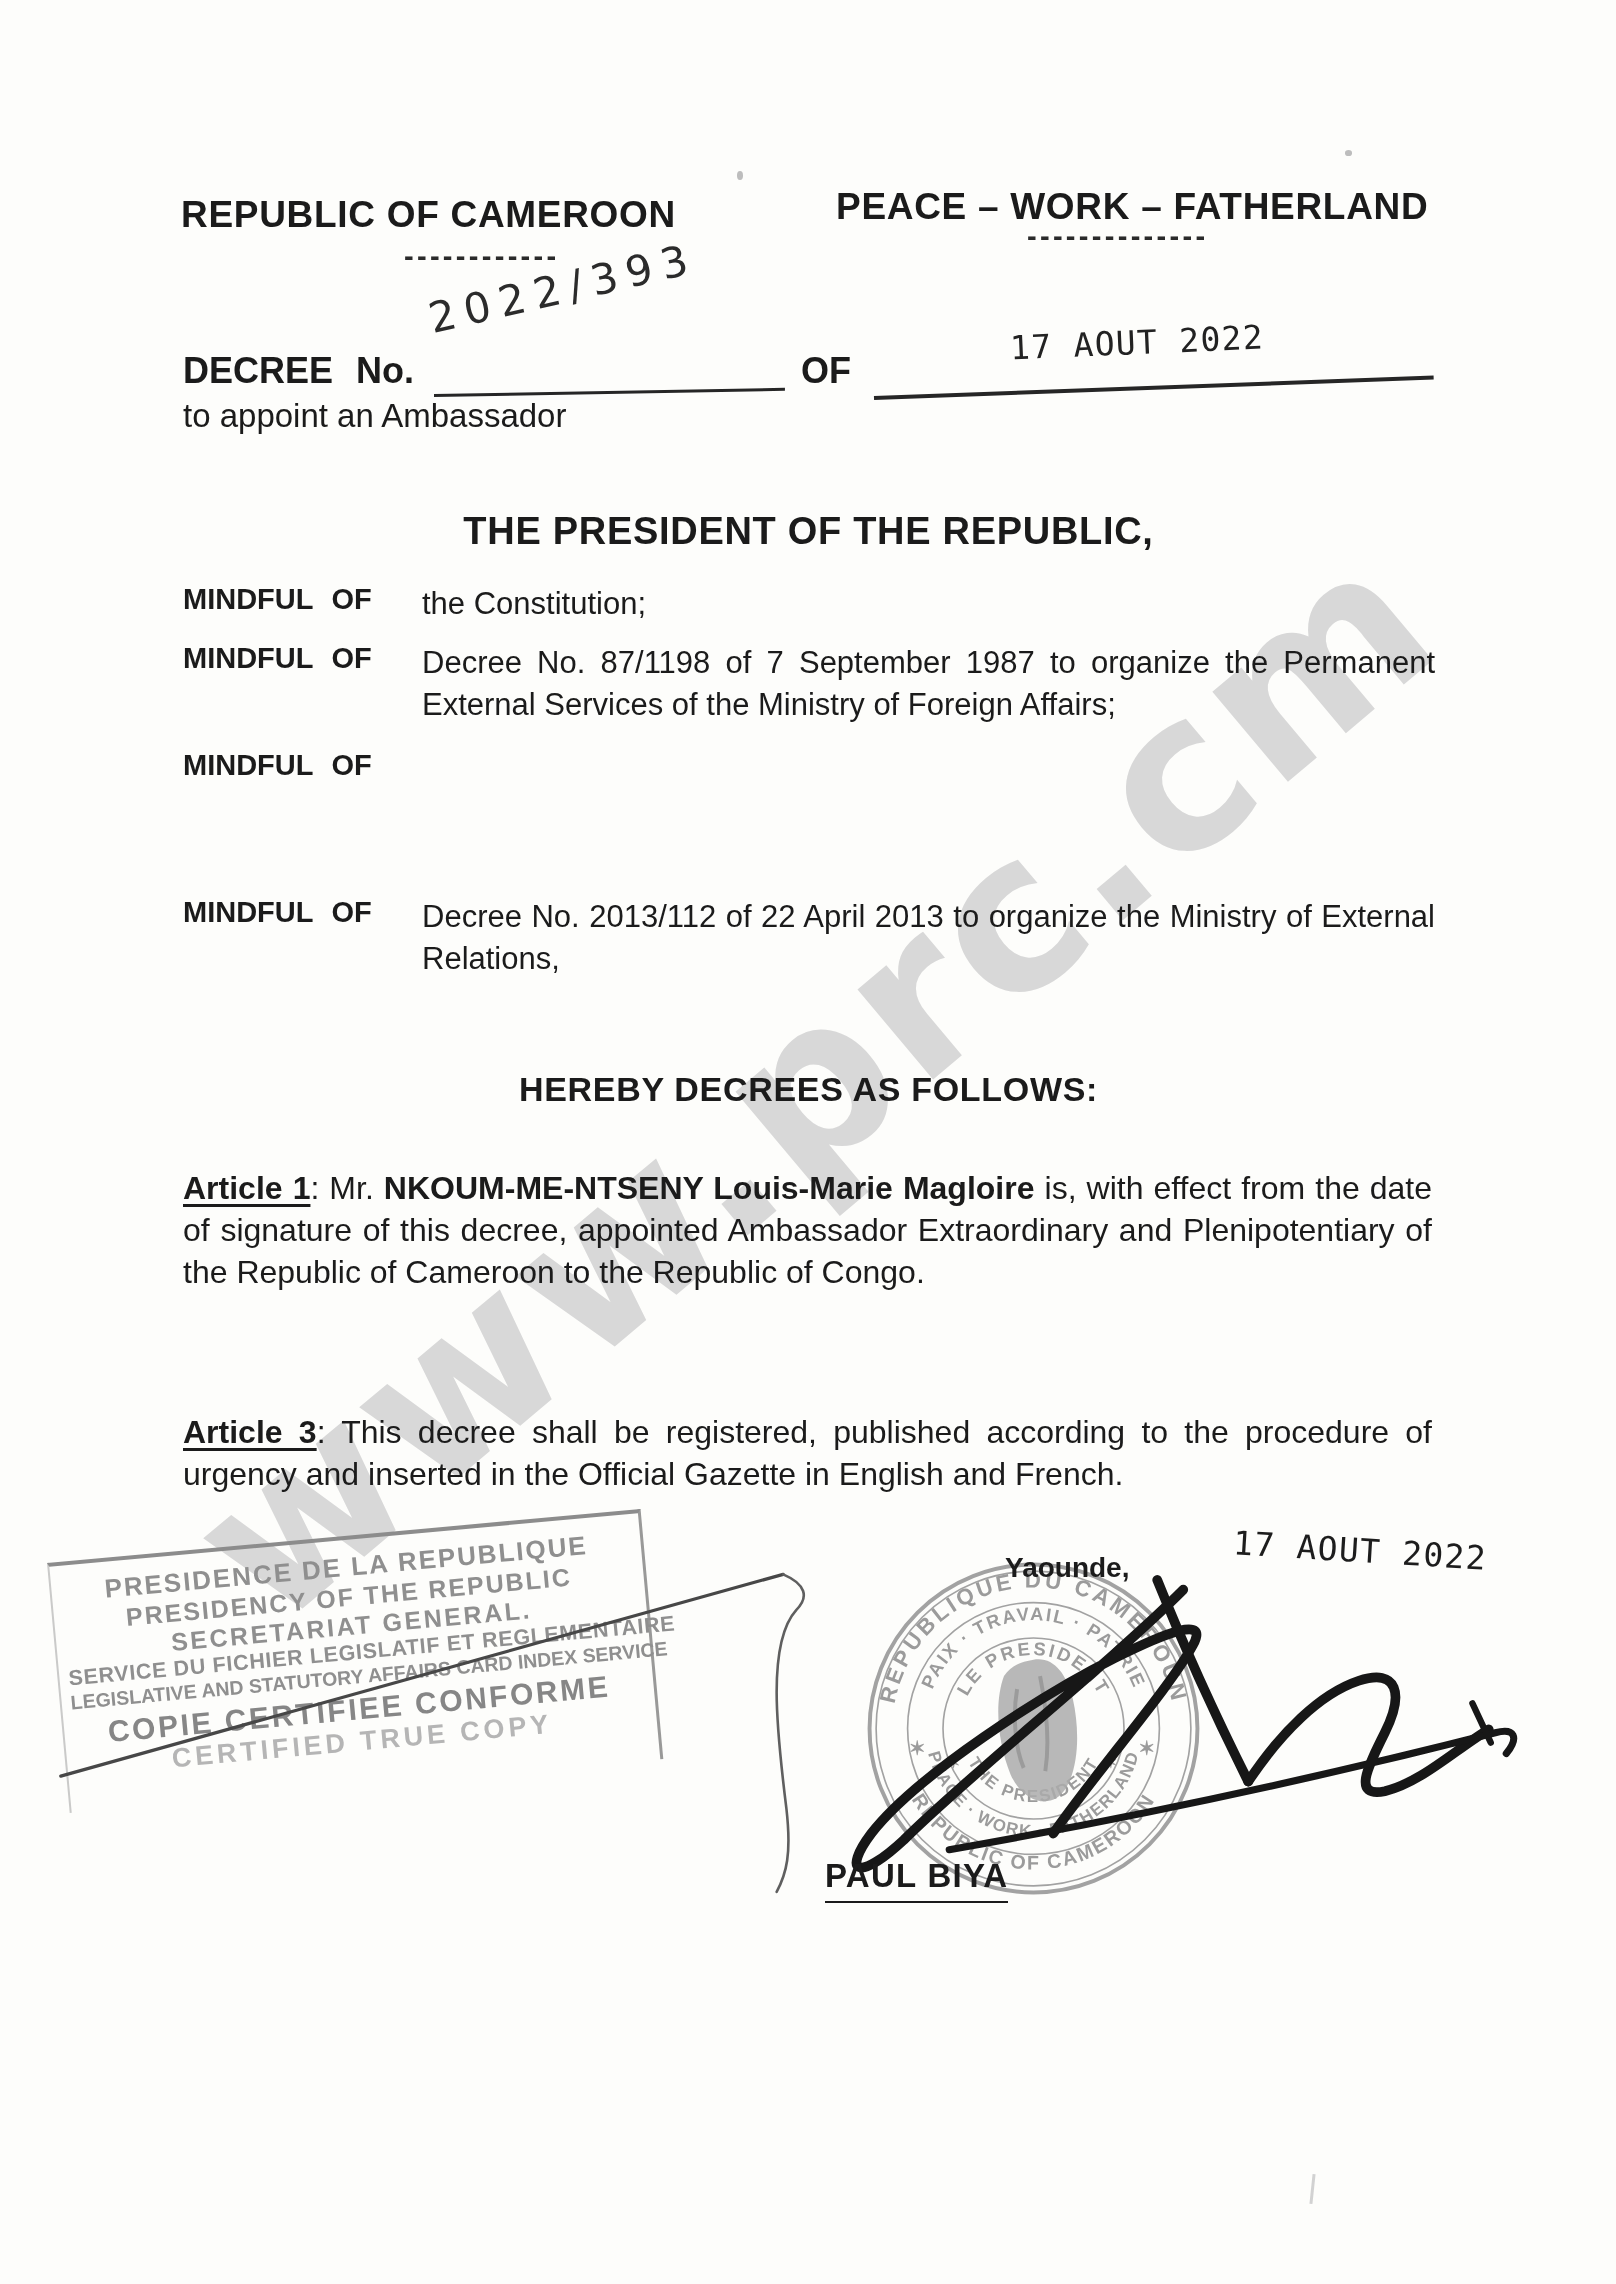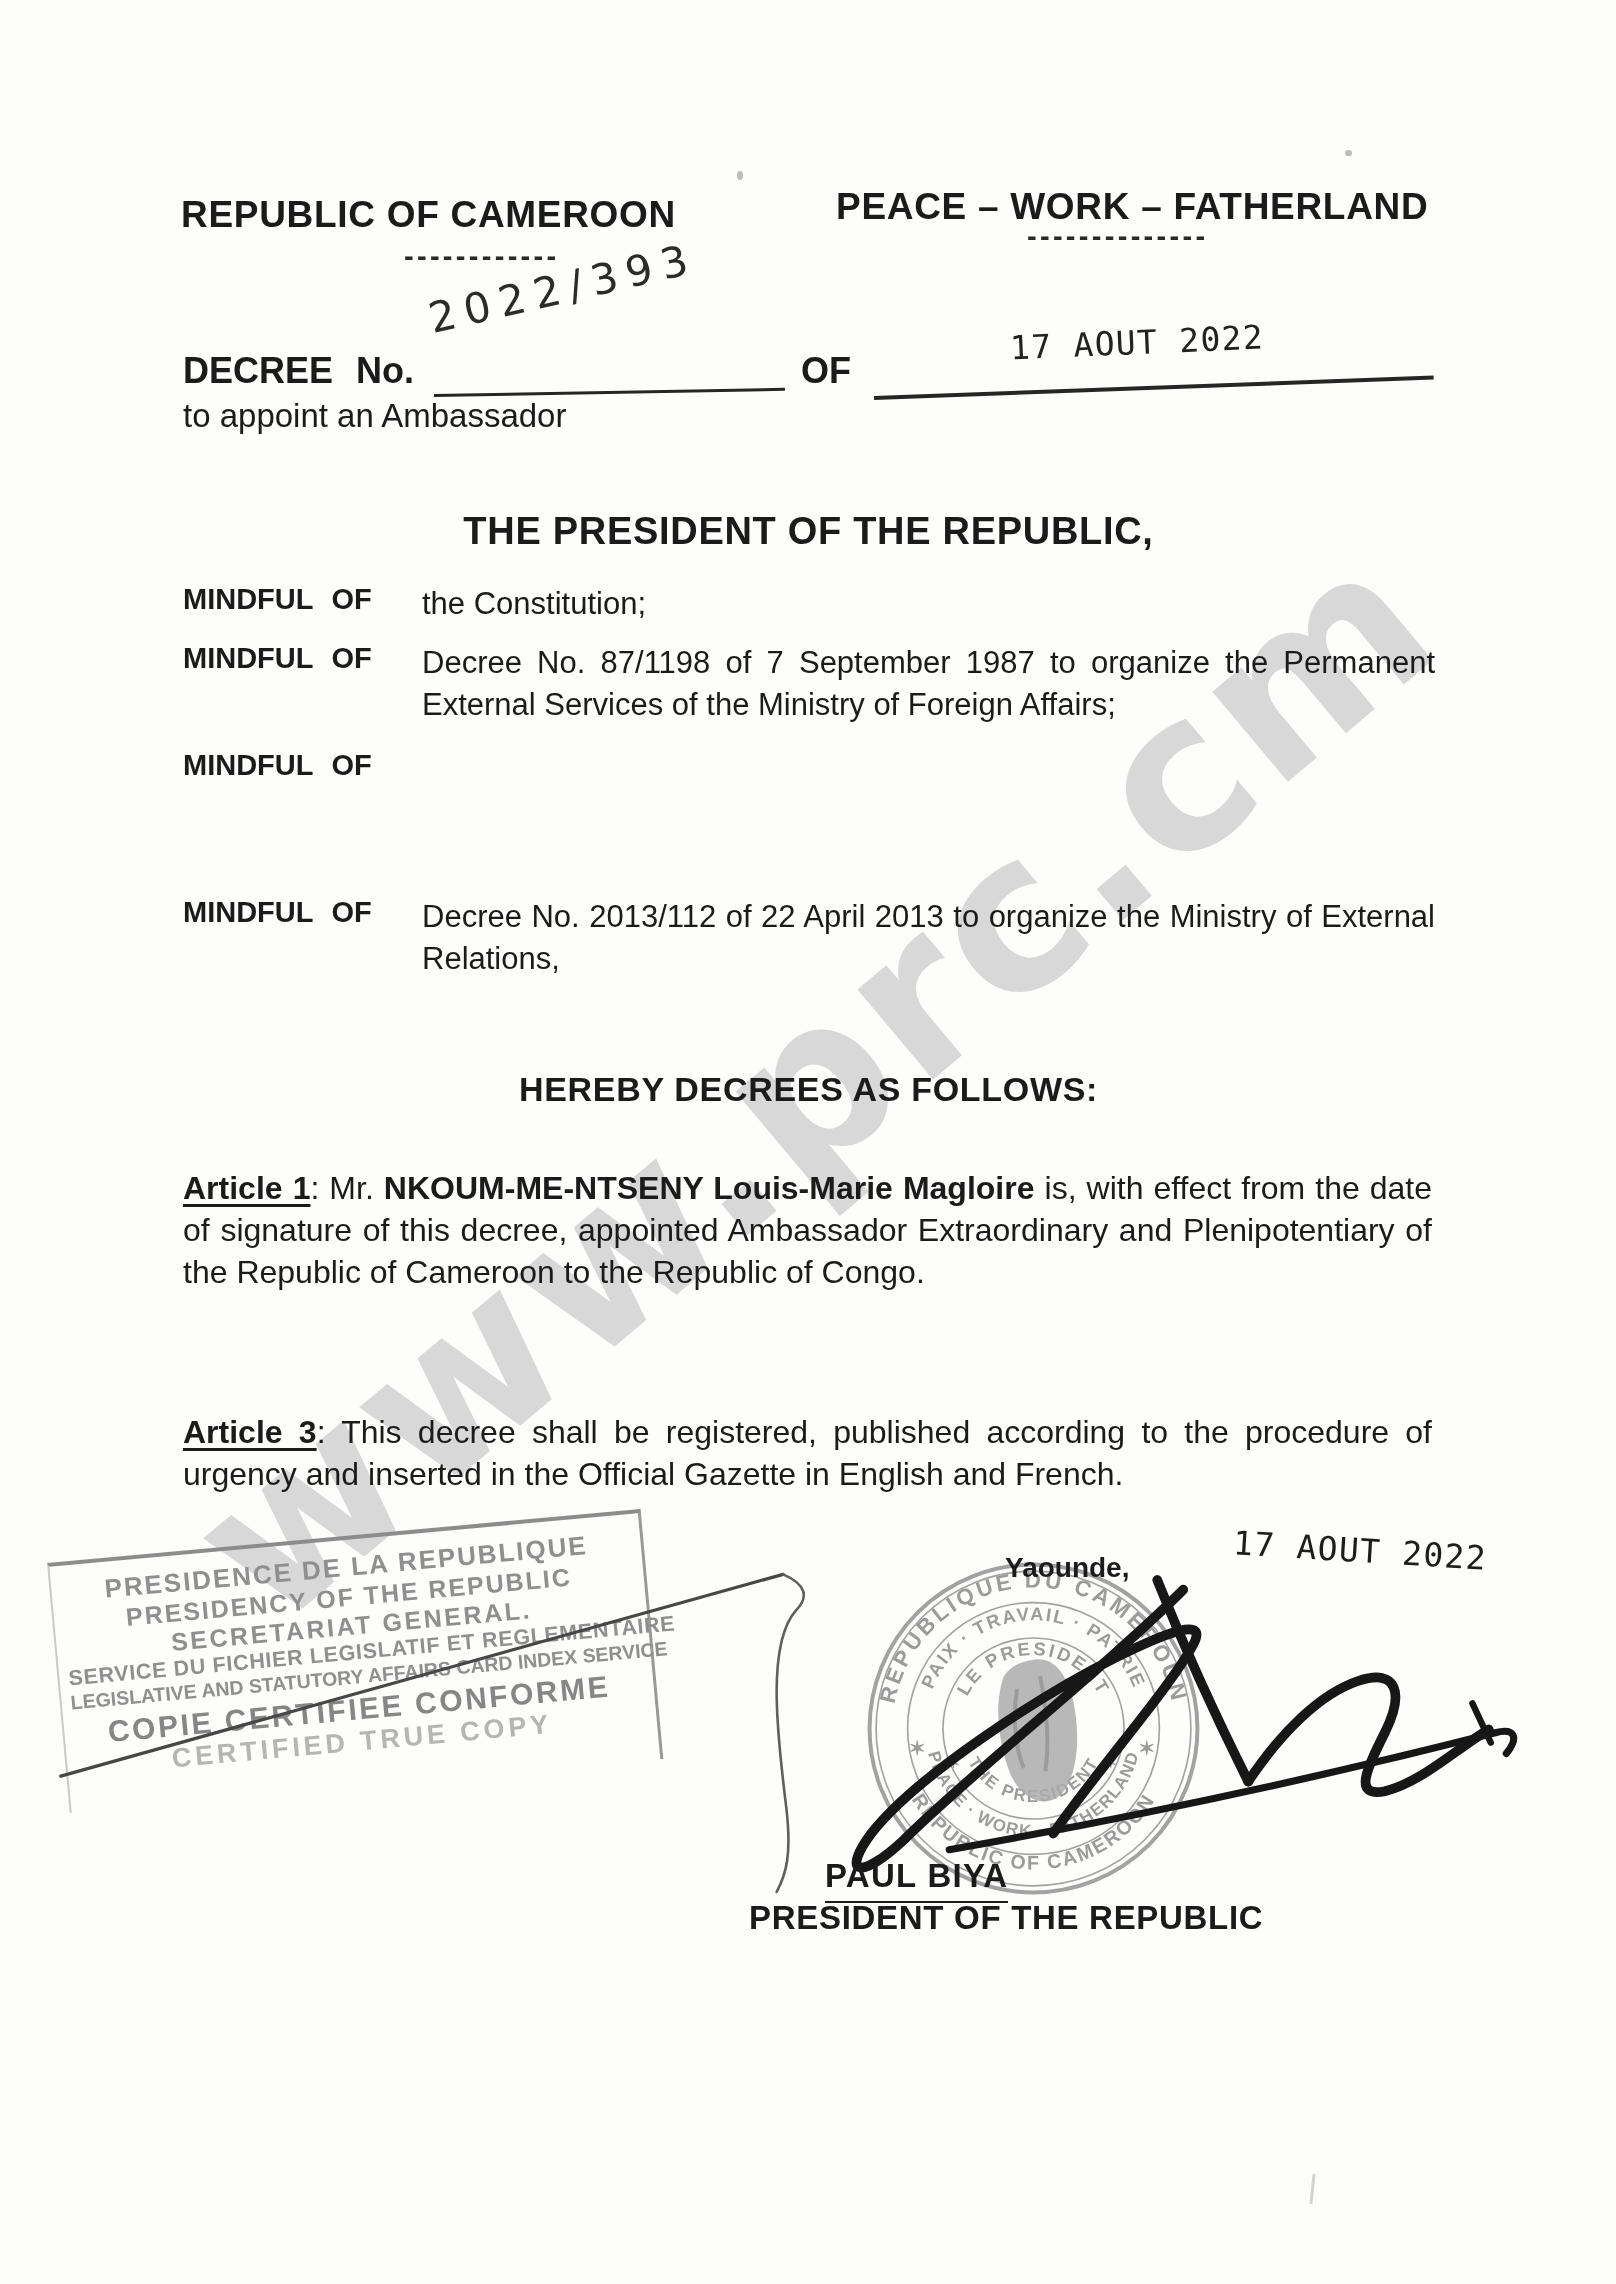--- a/index.html
+++ b/index.html
@@ -174,16 +174,15 @@
     <g fill="none" stroke="#171717" stroke-width="15" stroke-linecap="round" stroke-linejoin="round">
       <path d="M 585,55 C 470,170 255,340 155,440 C 85,505 60,490 105,430 C 175,340 370,215 480,160 C 560,120 625,95 600,140 C 565,205 455,330 385,430"></path>
       <path d="M 545,40 C 585,140 635,250 685,350"></path>
       <path d="M 685,350 C 735,275 795,215 855,195 C 915,175 925,215 895,275 C 868,329 845,375 895,365 C 950,352 1005,300 1055,270"></path>
       <path d="M 225,455 C 510,405 810,340 1065,275 C 1095,267 1102,282 1082,307" stroke-width="11"></path>
       <path d="M 1030,230 L 1058,290" stroke-width="10"></path>
     </g>
   </svg>
 
   <div class="abs signer-name z4">PAUL BIYA</div>
-  <div class="abs signer-title z4">PRESIDENT OF THE REPUBLIC</div>
 
 </div>
 
 
 </body></html>

